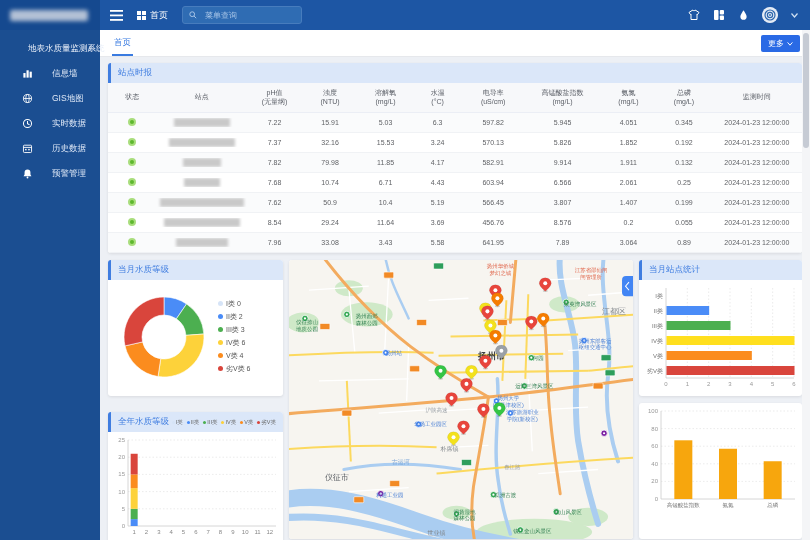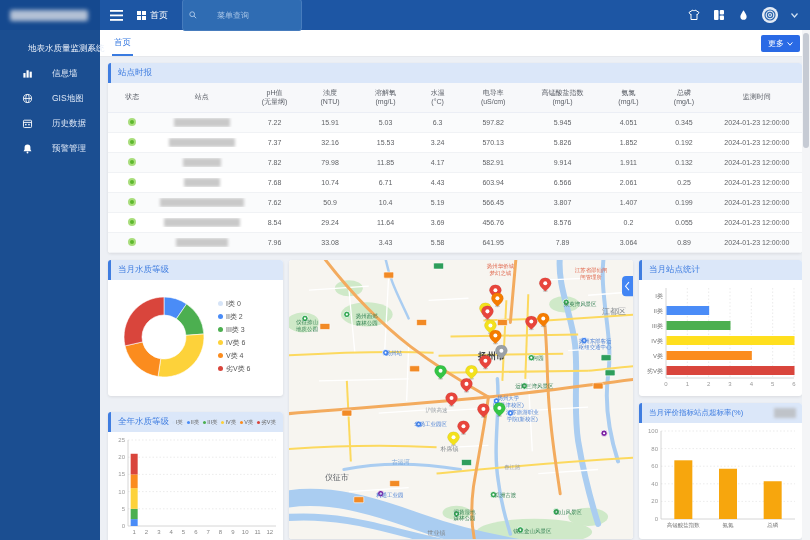--- a/index.html
+++ b/index.html
@@ -6,21 +6,21 @@
   html,body { width:810px; height:540px; overflow:hidden; font-family:"Liberation Sans","DejaVu Sans",sans-serif; background:#edf0f5; }
   .app { position:relative; width:810px; height:540px; }
 
   
   .topbar { position:absolute; top:0; left:0; right:0; height:30px; background:#1d56a4; display:flex; align-items:center; z-index:30; }
   .logo-zone { width:100px; height:30px; background:#15498f; display:flex; align-items:center; padding-left:10px; flex:none; }
   .blurb { background:#cfd6e2; opacity:.85; border-radius:2px; filter:blur(2px); }
   .tb-left { display:flex; align-items:center; gap:14px; padding-left:10px; flex:1; }
   .tb-ic { display:inline-flex; align-items:center; justify-content:center; cursor:pointer; }
   .tb-home { display:flex; align-items:center; gap:4px; color:#fff; font-size:9px; cursor:pointer; }
-  .searchbox { display:flex; align-items:center; gap:20px; width:120px; height:32px; background:#2f6cb3; border:1px solid #477cbd; border-radius:3px; padding:0 6px; }
+  .searchbox { display:flex; align-items:center; gap:8px; width:120px; height:18px; background:#2f6cb3; border:1px solid #477cbd; border-radius:3px; padding:0 6px; }
   .searchbox .ph { color:#a9c6e8; font-size:8px; }
   .tb-right { display:flex; align-items:center; gap:13px; padding-right:12px; }
   .avatar { width:16px; height:16px; border-radius:50%; background:#e4ebf5; display:inline-block; }
 
   
   .sidebar { position:absolute; top:30px; left:0; width:100px; bottom:0; background:#1b4e91; z-index:20; padding-top:6px; }
   .sb-row { display:flex; align-items:center; height:25px; padding-left:9px; color:#e9eff9; font-size:8.5px; cursor:pointer; position:relative; white-space:nowrap; }
   .sb-row .lbl { margin-left:19px; }
   .sb-row.child { padding-left:22px; color:#dde7f6; }
   .sb-chev { position:absolute; right:8px; font-size:7px; color:#c3d4ec; }
@@ -157,20 +157,27 @@
         </svg>
         <span class="lbl">信息墙</span>
       </div>
       <div class="sb-row child">
         <svg width="11" height="11" viewBox="0 0 12 12">
           <circle cx="6" cy="6" r="4.4" fill="none" stroke="#fff" stroke-width="1"></circle>
           <ellipse cx="6" cy="6" rx="1.9" ry="4.4" fill="none" stroke="#fff" stroke-width="0.9"></ellipse>
           <line x1="1.6" y1="6" x2="10.4" y2="6" stroke="#fff" stroke-width="0.9"></line>
         </svg>
         <span class="lbl">GIS地图</span>
+      </div>
+      <div class="sb-row child">
+        <svg width="11" height="11" viewBox="0 0 12 12">
+          <circle cx="6" cy="6" r="4.4" fill="none" stroke="#fff" stroke-width="1.1"></circle>
+          <path d="M6,3.4 L6,6.2 L8.2,7.4" fill="none" stroke="#fff" stroke-width="1.1"></path>
+        </svg>
+        <span class="lbl">实时数据</span>
       </div>
       <div class="sb-row child">
         <svg width="11" height="11" viewBox="0 0 12 12">
           <rect x="1.6" y="2.4" width="8.8" height="8" rx="1" fill="none" stroke="#fff" stroke-width="1"></rect>
           <line x1="1.6" y1="4.8" x2="10.4" y2="4.8" stroke="#fff" stroke-width="1"></line>
           <rect x="3.4" y="6.4" width="1.6" height="1.6" fill="#fff"></rect>
           <rect x="6.8" y="6.4" width="1.6" height="1.6" fill="#fff"></rect>
         </svg>
         <span class="lbl">历史数据</span>
       </div>
@@ -736,24 +743,20 @@
                 <rect x="27.5" y="41" width="64" height="9" fill="#4caf50"></rect>
                 <text x="24" y="62.5" font-size="6" fill="#777" text-anchor="end">IV类</text>
                 <rect x="27.5" y="56" width="128" height="9" fill="#ffdf1e"></rect>
                 <text x="24" y="77.5" font-size="6" fill="#777" text-anchor="end">V类</text>
                 <rect x="27.5" y="71" width="85.33333333333333" height="9" fill="#fb8c1e"></rect>
                 <text x="24" y="92.5" font-size="6" fill="#777" text-anchor="end">劣V类</text>
                 <rect x="27.5" y="86" width="128" height="9" fill="#d9453c"></rect>
               </svg>
           </section>
           <section class="card chart-card">
-            <div class="card-hd">
-              <span style="font-size:7.5px">当月评价指标站点超标率(%)</span>
-              <span class="hd-chip"></span>
-            </div>
             <svg id="exceed" width="163" height="112">
                 <text x="19" y="98" font-size="6" fill="#999" text-anchor="end">0</text>
                 <line x1="22" y1="78.4" x2="156" y2="78.4" stroke="#ddd" stroke-width="0.6" stroke-dasharray="1.5,2"></line>
                 <text x="19" y="80.4" font-size="6" fill="#999" text-anchor="end">20</text>
                 <line x1="22" y1="60.8" x2="156" y2="60.8" stroke="#ddd" stroke-width="0.6" stroke-dasharray="1.5,2"></line>
                 <text x="19" y="62.8" font-size="6" fill="#999" text-anchor="end">40</text>
                 <line x1="22" y1="43.2" x2="156" y2="43.2" stroke="#ddd" stroke-width="0.6" stroke-dasharray="1.5,2"></line>
                 <text x="19" y="45.2" font-size="6" fill="#999" text-anchor="end">60</text>
                 <line x1="22" y1="25.599999999999994" x2="156" y2="25.599999999999994" stroke="#ddd" stroke-width="0.6" stroke-dasharray="1.5,2"></line>
                 <text x="19" y="27.599999999999994" font-size="6" fill="#999" text-anchor="end">80</text>

